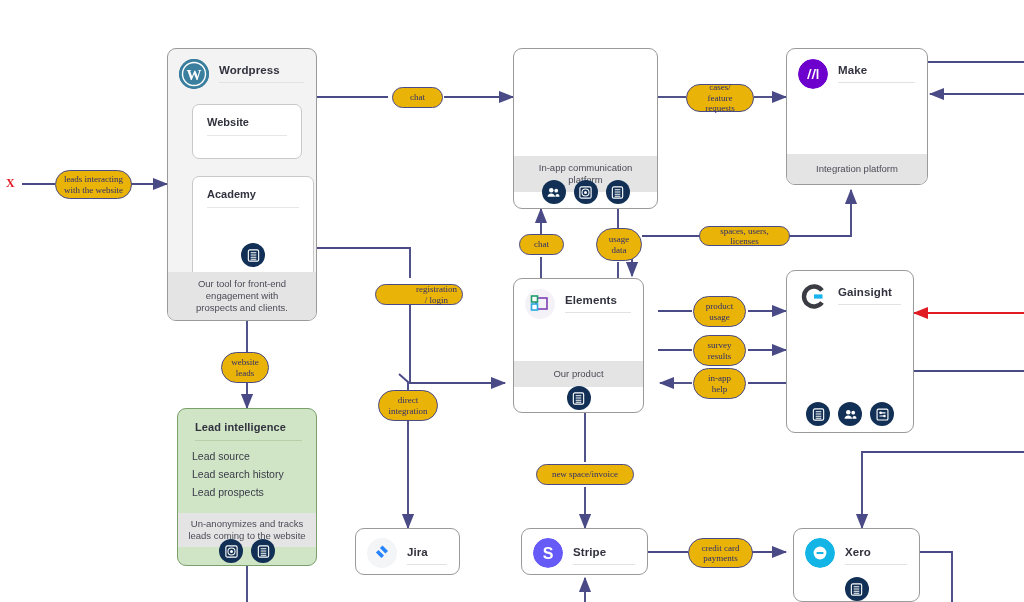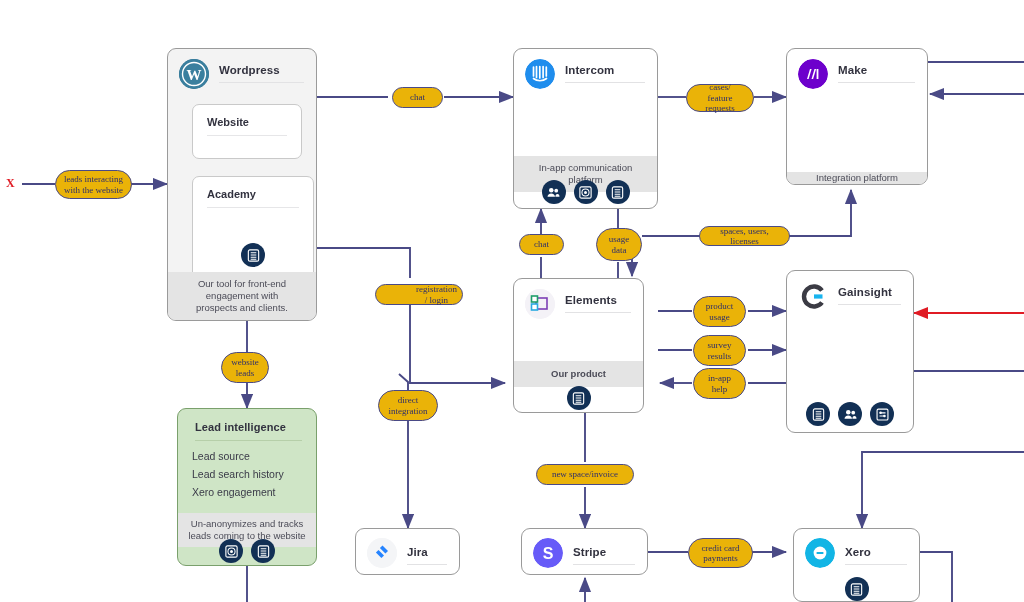--- a/index.html
+++ b/index.html
@@ -164,31 +164,20 @@
           </svg>
         </span>
       </div>
     </div>
 
     <div class="node-footer" style="bottom:0;border-radius:0 0 8px 8px;">Our tool for front-end engagement
 with prospects and clients.</div>
   </div>
 
   <div class="node" style="left:513px;top:48px;width:145px;height:161px;">
-    <div class="node-head">
-      <span class="logo">
-        <svg width="30" height="30" viewBox="0 0 30 30">
-          <circle cx="15" cy="15" r="15" fill="#1f8ded"></circle>
-          <path d="M8.5 8v9M11.5 7.5v11M14.8 7.5v11.5M18.1 7.5v11M21.3 8v9" stroke="#ffffff" stroke-width="1.7" stroke-linecap="round"></path>
-          <path d="M8.5 19.5c3.6 3 9.3 3 13 0" stroke="#ffffff" stroke-width="1.7" fill="none" stroke-linecap="round"></path>
-        </svg>
-      </span>
-      <span class="node-title">Intercom</span>
-      <span class="title-rule"></span>
-    </div>
     <div class="node-footer" style="top:107px;">In-app communication platform</div>
     <div class="icon-row" style="top:131px;">
       <span class="cicon">
         <svg width="15" height="15" viewBox="0 0 16 16">
           <circle cx="5.6" cy="5.6" r="2.4" fill="#fff"></circle>
           <circle cx="10.9" cy="6" r="2" fill="#fff"></circle>
           <path d="M1.6 12.6c0-2.3 1.8-3.6 4-3.6s4 1.3 4 3.6z" fill="#fff"></path>
           <path d="M10 12.6c0-1.7.6-3.1 2.3-3.1 1.4 0 2.1 1.3 2.1 3.1z" fill="#fff"></path>
         </svg>
       </span>
@@ -214,37 +203,37 @@
         <svg width="30" height="30" viewBox="0 0 30 30">
           <circle cx="15" cy="15" r="15" fill="#6d00cc"></circle>
           <path d="M9 20l3-10 1.6 0-3 10z" fill="#fff"></path>
           <path d="M13.5 20l3-10 1.6 0-3 10z" fill="#fff"></path>
           <path d="M18.6 20V10h1.8v10z" fill="#fff"></path>
         </svg>
       </span>
       <span class="node-title">Make</span>
       <span class="title-rule"></span>
     </div>
-    <div class="node-footer" style="bottom:0;border-radius:0 0 8px 8px;padding:0 6px;">Integration platform</div>
+    <div class="node-footer" style="bottom:0;border-radius:0 0 8px 8px;padding:9px 6px;">Integration platform</div>
   </div>
 
   <div class="node" style="left:513px;top:278px;width:131px;height:135px;">
     <div class="node-head">
       <span class="logo" style="background:#f4f2f7;">
         <svg width="30" height="30" viewBox="0 0 30 30">
           <circle cx="15" cy="15" r="15" fill="#f4f2f7"></circle>
           <rect x="11" y="9" width="11" height="11" fill="none" stroke="#7d3fb5" stroke-width="1.6"></rect>
           <rect x="6.5" y="7" width="6" height="6" fill="#fff" stroke="#1f9d6b" stroke-width="1.6"></rect>
           <rect x="6.5" y="15" width="6" height="6" fill="#fff" stroke="#29a9e0" stroke-width="1.6"></rect>
         </svg>
       </span>
       <span class="node-title">Elements</span>
       <span class="title-rule"></span>
     </div>
-    <div class="node-footer" style="top:82px;padding:7px 10px;font-weight:bold;">Our product</div>
+    <div class="node-footer" style="top:82px;padding:7px 10px;">Our product</div>
     <div class="icon-row" style="top:107px;">
       <span class="cicon">
         <svg width="15" height="15" viewBox="0 0 16 16">
           <rect x="2.5" y="2" width="11" height="12" rx="1.6" fill="none" stroke="#fff" stroke-width="1.2"></rect>
           <path d="M5 5h6M5 7.4h6M5 9.8h6M5 12h6" stroke="#fff" stroke-width="1.2"></path>
         </svg>
       </span>
     </div>
   </div>
 
@@ -283,21 +272,21 @@
         </svg>
       </span>
     </div>
   </div>
 
   <div class="node green" style="left:177px;top:408px;width:140px;height:158px;">
     <span class="node-title" style="left:17px;top:12px;font-size:11px;">Lead intelligence</span>
     <span class="title-rule" style="left:17px;right:14px;top:31px;background:#b6cfa9;"></span>
     <span class="li" style="top:41px;">Lead source</span>
     <span class="li" style="top:59px;">Lead search history</span>
-    <span class="li" style="top:77px;">Xero engagement</span>
+    <span class="li" style="top:77px;">Lead prospects</span>
     <div class="node-footer" style="top:104px;padding:5px 6px;">Un-anonymizes and tracks leads
 coming to the website</div>
     <div class="icon-row" style="top:130px;">
       <span class="cicon">
         <svg width="15" height="15" viewBox="0 0 16 16">
           <rect x="2" y="2" width="12" height="12" rx="1.6" fill="none" stroke="#fff" stroke-width="1.2"></rect>
           <circle cx="8" cy="8" r="3.8" fill="none" stroke="#fff" stroke-width="1.1"></circle>
           <circle cx="8" cy="8" r="1.6" fill="#fff"></circle>
         </svg>
       </span>

